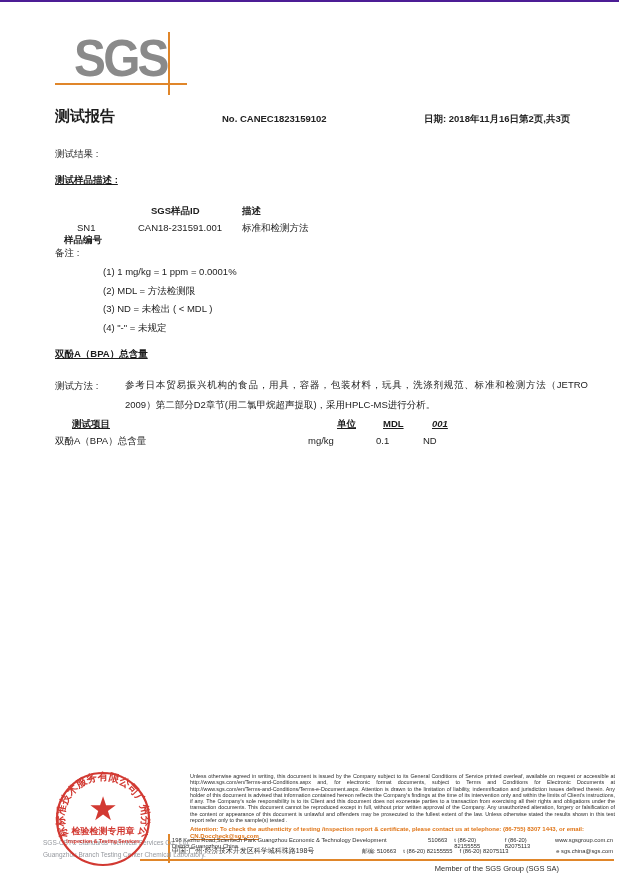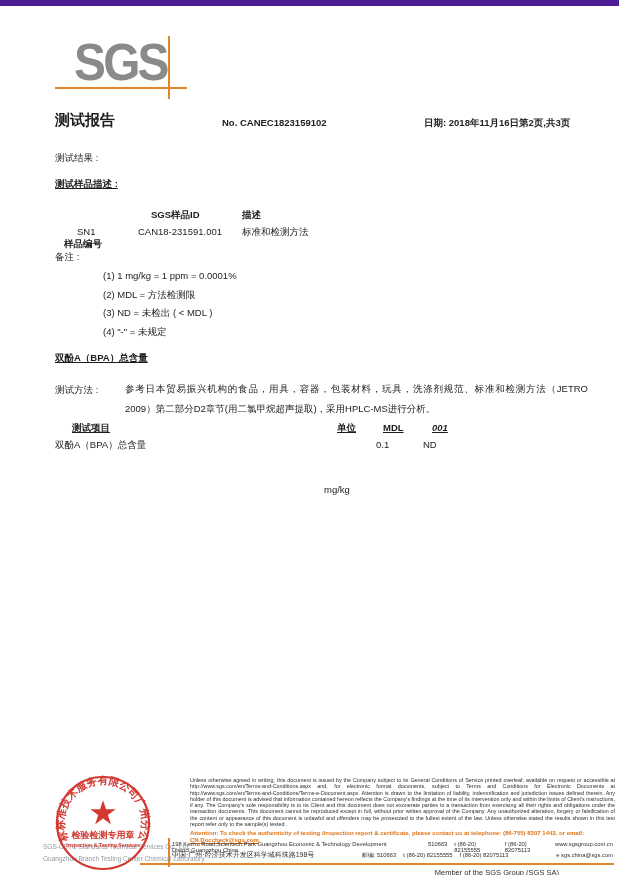--- a/index.html
+++ b/index.html
@@ -1,19 +1,19 @@
 <!DOCTYPE html>
 <html><head>
 <meta charset="utf-8">
 <style>
   html,body{margin:0;padding:0;background:#ffffff;}
   .page{
     position:relative;width:619px;height:875px;background:#ffffff;
     font-family:"Liberation Sans","DejaVu Sans",sans-serif;color:#222;
-    border-top:6px solid #4c1d95;box-sizing:border-box;overflow:hidden;
+    border-top:2px solid #4c1d95;box-sizing:border-box;overflow:hidden;
   }
   .abs{position:absolute;white-space:nowrap;}
   
   .logo-text{position:absolute;left:74px;top:30px;font-size:52px;font-weight:bold;
     color:#8a8a8a;letter-spacing:-3px;transform:scaleX(.92);transform-origin:left top;line-height:1;}
   .logo-hline{position:absolute;left:55px;top:81px;width:132px;height:2px;background:#e0862a;}
   .logo-vline{position:absolute;left:168px;top:30px;width:2px;height:63px;background:#e0862a;}
   .report-title{left:55px;top:105px;font-size:15px;font-weight:bold;color:#1c1c1c;}
   .report-no{left:222px;top:111px;font-size:9.5px;font-weight:bold;}
   .report-date{left:380px;top:111px;font-size:9.5px;font-weight:bold;margin-left:44px;}
@@ -34,21 +34,21 @@
   .lbl-method{left:55px;top:378px;}
   .method-text{position:absolute;left:125px;top:373px;width:463px;font-size:9.5px;
     line-height:20px;color:#1c1c1c;text-align:justify;white-space:normal;}
   .rt-h{top:416px;font-weight:bold;text-decoration:underline;margin-left:12px;}
   .rt-h1{left:60px;}
   .rt-h2{left:325px;}
   .rt-h3{left:371px;}
   .rt-h4{left:420px;font-style:italic;}
   .rt-c{top:433px;}
   .rt-c1{left:55px;}
-  .rt-c2{left:324px;margin-top:45px;}
+  .rt-c2{left:308px;}
   .rt-c3{left:376px;}
   .rt-c4{left:423px;}
   
   .legal-text{position:absolute;left:190px;top:771px;width:425px;font-size:5.4px;
     line-height:6.3px;color:#2e2e2e;text-align:justify;white-space:normal;}
   .attention-text{position:absolute;left:190px;top:824px;width:425px;font-size:6px;
     line-height:6.8px;color:#df7314;font-weight:bold;white-space:normal;}
   .attention-email{text-decoration:underline;}
   .addr-row{position:absolute;left:172px;right:6px;display:flex;align-items:baseline;gap:7px;
     font-size:5.8px;color:#2e2e2e;}

